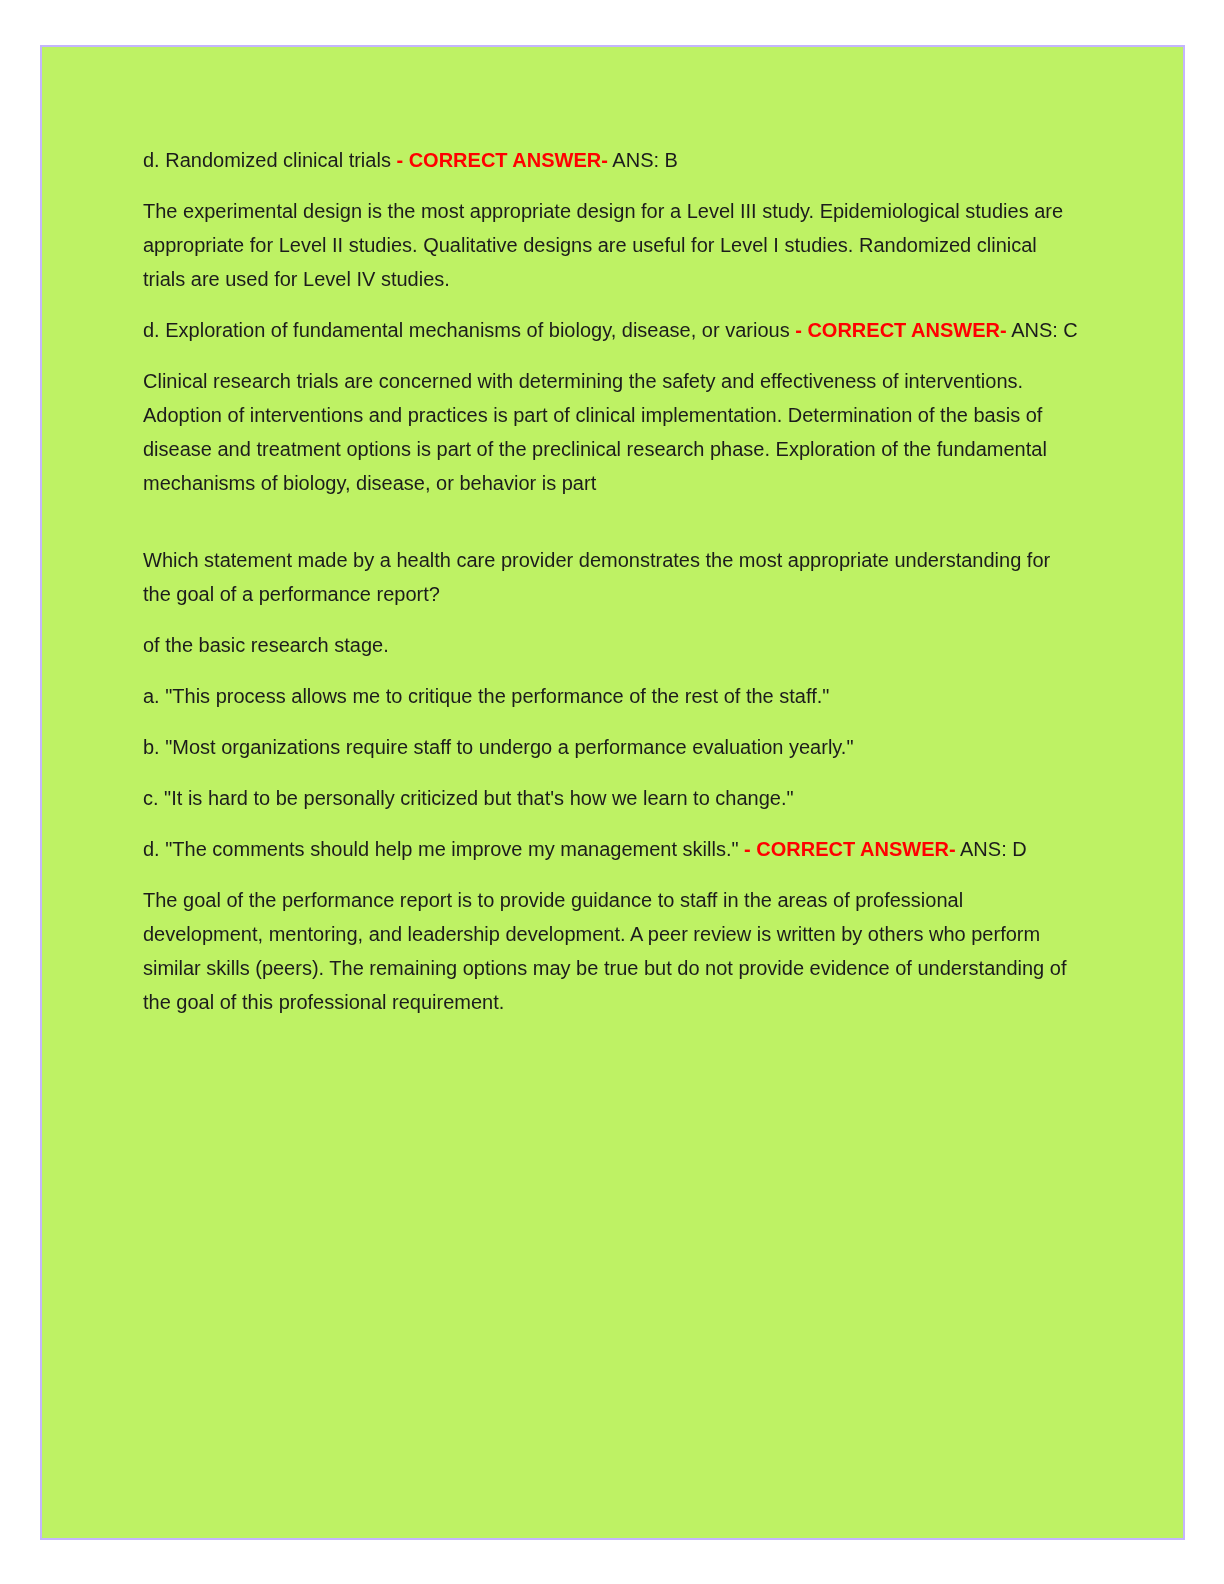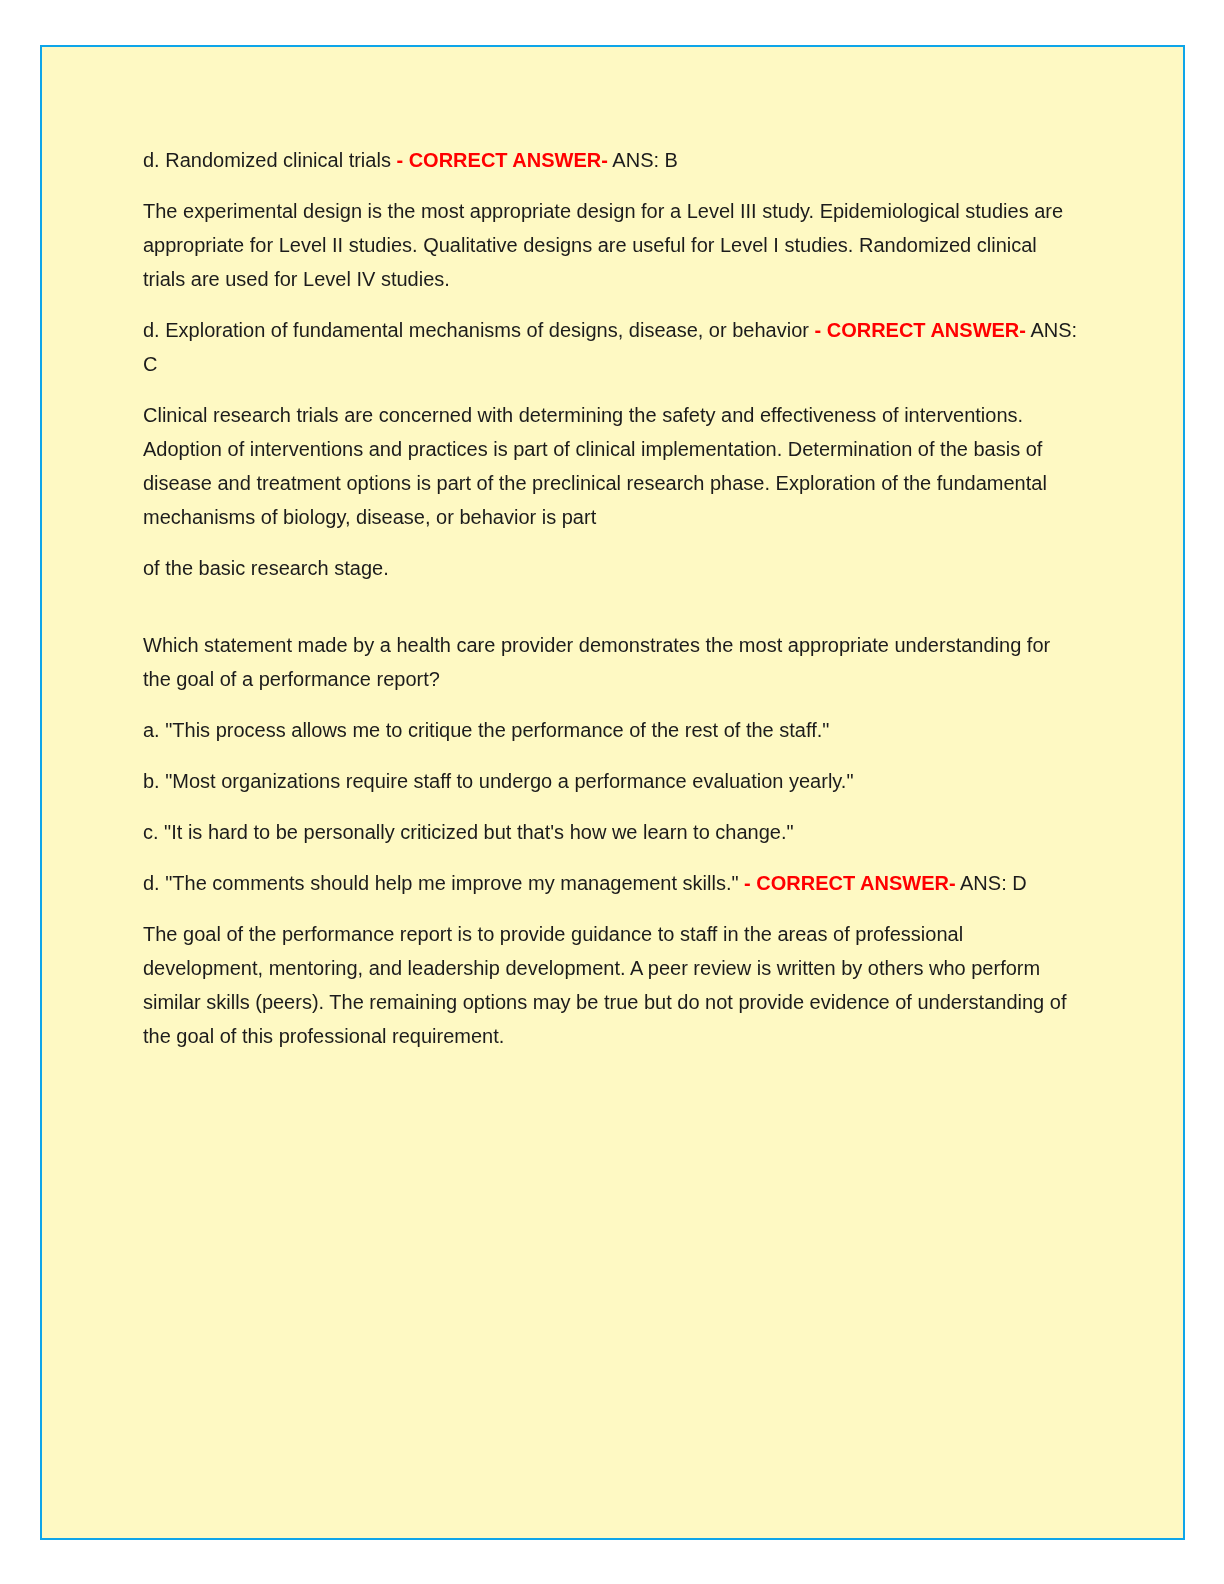--- a/index.html
+++ b/index.html
@@ -13,23 +13,23 @@
     position: relative;
     font-family: "Liberation Sans", sans-serif;
     -webkit-font-smoothing: antialiased;
   }
   .page-border {
     position: absolute;
     left: 40px;
     top: 45px;
     right: 39px;
     bottom: 44px;
-    border: 2px solid #0ea5e9;
+    border: 2px solid #c4b5fd;
     box-sizing: border-box;
-    background: #fef9c3;
+    background: #bef264;
   }
   .content {
     position: absolute;
     left: 101px;
     right: 102px;
     top: 96px;
     bottom: 40px;
     color: #1c1c1c;
     font-size: 20px;
     line-height: 34px;
@@ -53,27 +53,27 @@
   <div class="content">
 
     <p class="para"><span>d. Randomized clinical trials </span><span class="red">- CORRECT ANSWER-</span><span> ANS: B</span></p>
 
     <p class="para"><span>The experimental design is the most appropriate design for a Level III study. Epidemiological studies are appropriate for Level II studies. Qualitative designs are useful for Level I studies. Randomized clinical trials are used for Level IV studies.</span></p>
 
 
 
 
 
-    <p class="para"><span>d. Exploration of fundamental mechanisms of designs, disease, or behavior </span><span class="red">- CORRECT ANSWER-</span><span> ANS: C</span></p>
+    <p class="para"><span>d. Exploration of fundamental mechanisms of biology, disease, or various </span><span class="red">- CORRECT ANSWER-</span><span> ANS: C</span></p>
 
     <p class="para"><span>Clinical research trials are concerned with determining the safety and effectiveness of interventions. Adoption of interventions and practices is part of clinical implementation. Determination of the basis of disease and treatment options is part of the preclinical research phase. Exploration of the fundamental mechanisms of biology, disease, or behavior is part</span></p>
 
+    <p class="para gap-before"><span>Which statement made by a health care provider demonstrates the most appropriate understanding for the goal of a performance report?</span></p>
+
     <p class="para"><span>of the basic research stage.</span></p>
-
-    <p class="para gap-before"><span>Which statement made by a health care provider demonstrates the most appropriate understanding for the goal of a performance report?</span></p>
 
     <p class="para"><span>a. "This process allows me to critique the performance of the rest of the staff."</span></p>
 
     <p class="para"><span>b. "Most organizations require staff to undergo a performance evaluation yearly."</span></p>
 
     <p class="para"><span>c. "It is hard to be personally criticized but that's how we learn to change."</span></p>
 
     <p class="para"><span>d. "The comments should help me improve my management skills." </span><span class="red">- CORRECT ANSWER-</span><span> ANS: D</span></p>
 
     <p class="para"><span>The goal of the performance report is to provide guidance to staff in the areas of professional development, mentoring, and leadership development. A peer review is written by others who perform similar skills (peers). The remaining options may be true but do not provide evidence of understanding of the goal of this professional requirement.</span></p>

